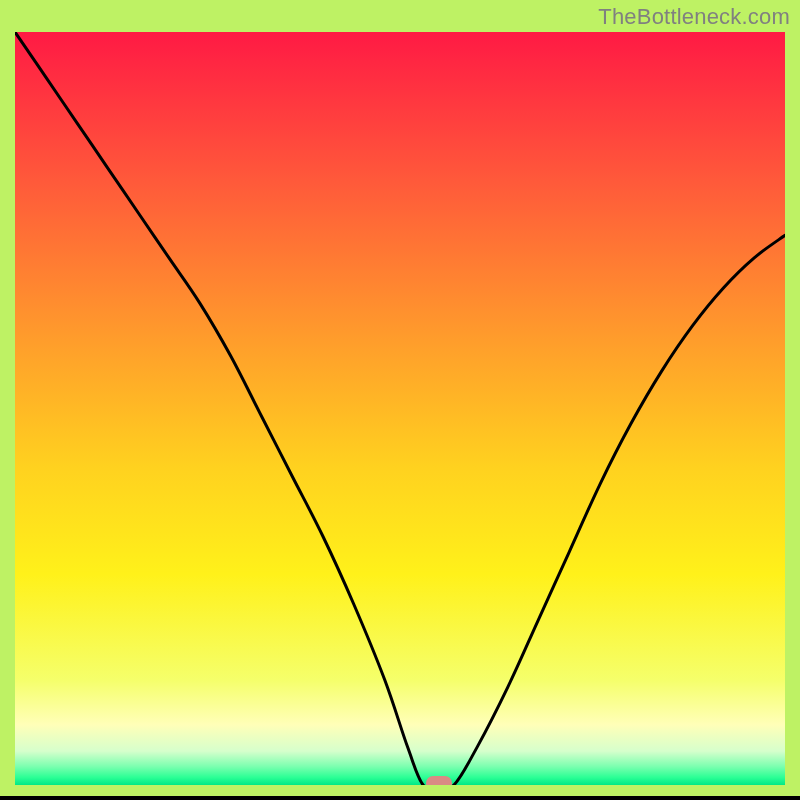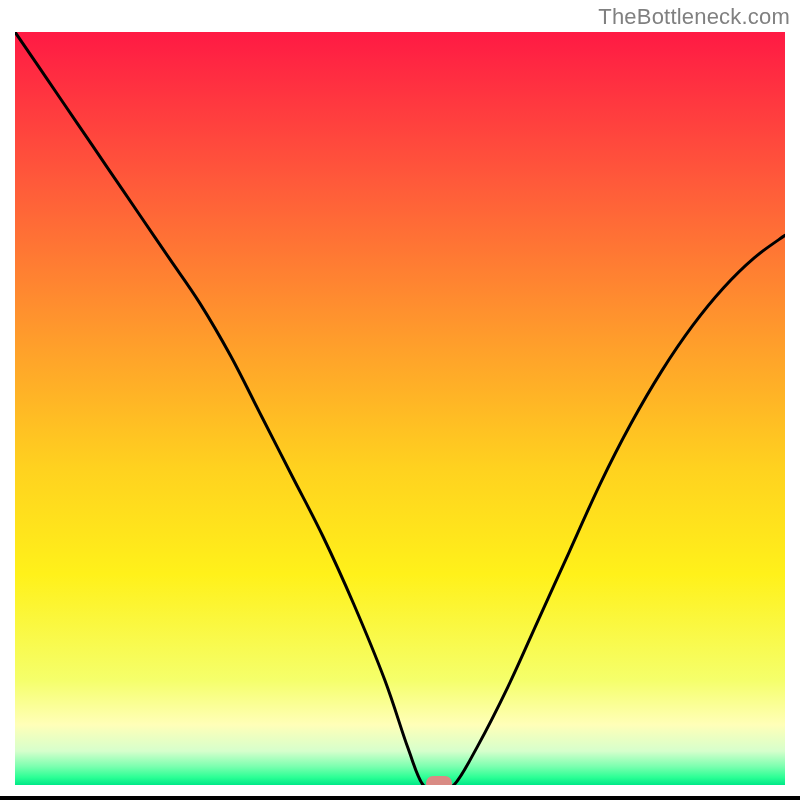--- a/index.html
+++ b/index.html
@@ -8,21 +8,21 @@
     width: 800px;
     height: 800px;
     background: #000;
     overflow: hidden;
     font-family: Arial, Helvetica, sans-serif;
   }
   .frame {
     position: relative;
     width: 800px;
     height: 796px;
-    background: #ffffff;
+    background: #bef264;
   }
   .watermark {
     position: absolute;
     top: 4px;
     right: 10px;
     color: #808080;
     font-size: 22px;
     font-weight: 500;
     letter-spacing: 0.2px;
     user-select: none;

